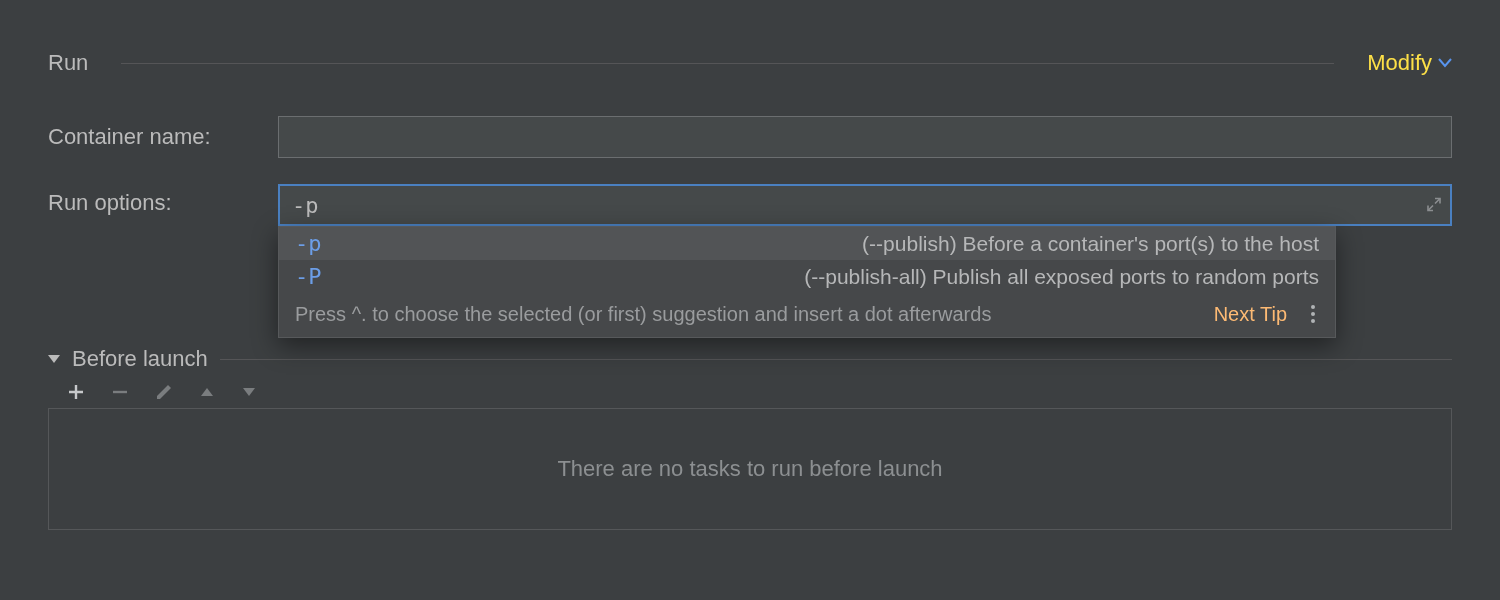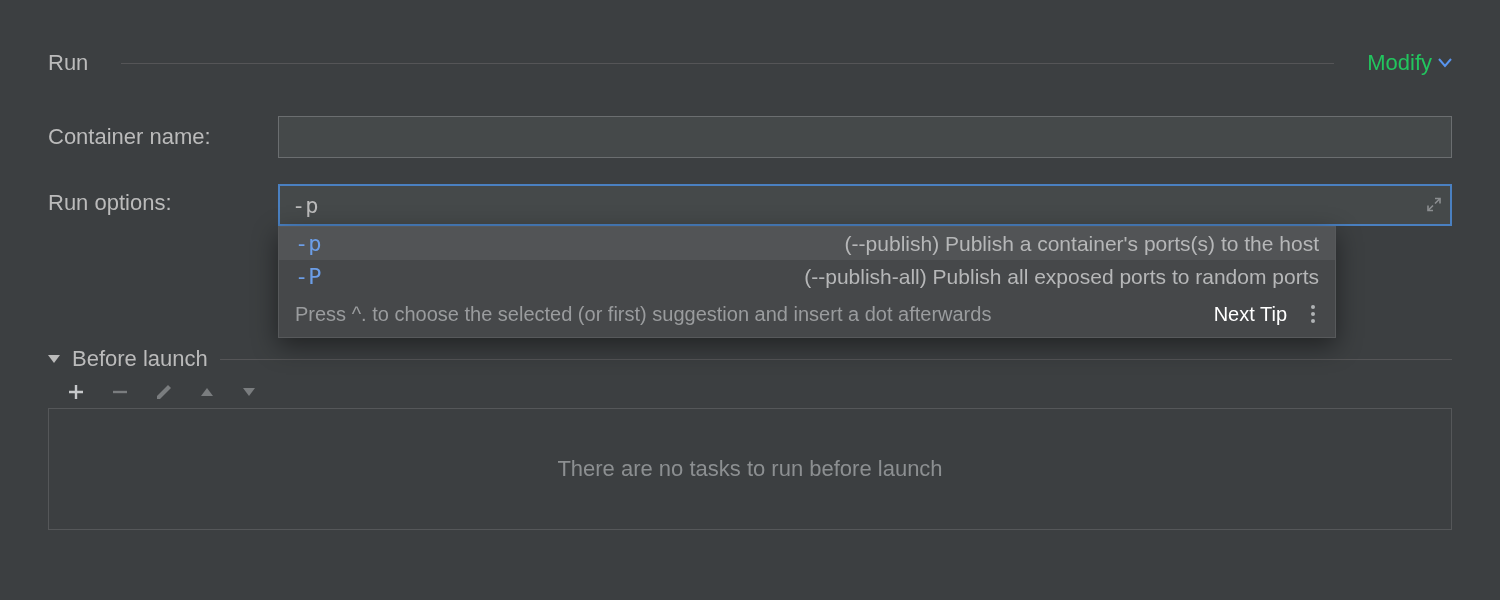--- a/index.html
+++ b/index.html
@@ -31,21 +31,21 @@
   }
   .section-line {
     flex-grow: 1;
     height: 1px;
     background: #555557;
   }
   .modify-link {
     display: flex;
     align-items: center;
     gap: 6px;
-    color: #22c55e;
+    color: #fde047;
     font-size: 22px;
     cursor: pointer;
     flex-shrink: 0;
   }
   .modify-link svg { display: block; }
   .form {
     display: grid;
     grid-template-columns: 230px 1fr;
     row-gap: 26px;
     align-items: center;
@@ -107,21 +107,21 @@
   .popup-footer {
     display: flex;
     align-items: center;
     padding: 8px 16px 10px 16px;
     color: #9a9c9e;
     font-size: 20px;
     gap: 20px;
     justify-content: flex-end;
   }
   .popup-footer .tip { flex-grow: 1; }
-  .next-tip { color: #ffffff; cursor: pointer; }
+  .next-tip { color: #fdba74; cursor: pointer; }
   .kebab {
     display: flex;
     flex-direction: column;
     gap: 3px;
     cursor: pointer;
     padding: 4px;
   }
   .kebab span {
     width: 4px; height: 4px; border-radius: 50%; background: #b0b3b5;
   }
@@ -193,21 +193,21 @@
           <svg width="16" height="16" viewBox="0 0 16 16">
               <path d="M2 9 L2 14 L7 14 M14 7 L14 2 L9 2" stroke="#8b8e90" stroke-width="1.6" fill="none"></path>
               <path d="M2 14 L7 9 M14 2 L9 7" stroke="#8b8e90" stroke-width="1.6"></path>
             </svg>
         </span>
       </div>
 
       <div class="popup">
         <div class="popup-item selected">
           <span class="popup-flag">-p</span>
-          <span class="popup-desc">(--publish) Publish a container's ports(s) to the host</span>
+          <span class="popup-desc">(--publish) Before a container's port(s) to the host</span>
         </div>
         <div class="popup-item">
           <span class="popup-flag">-P</span>
           <span class="popup-desc">(--publish-all) Publish all exposed ports to random ports</span>
         </div>
         <div class="popup-footer">
           <span class="tip">Press ^. to choose the selected (or first) suggestion and insert a dot afterwards</span>
           <span class="next-tip">Next Tip</span>
           <span class="kebab">
               <span></span>

